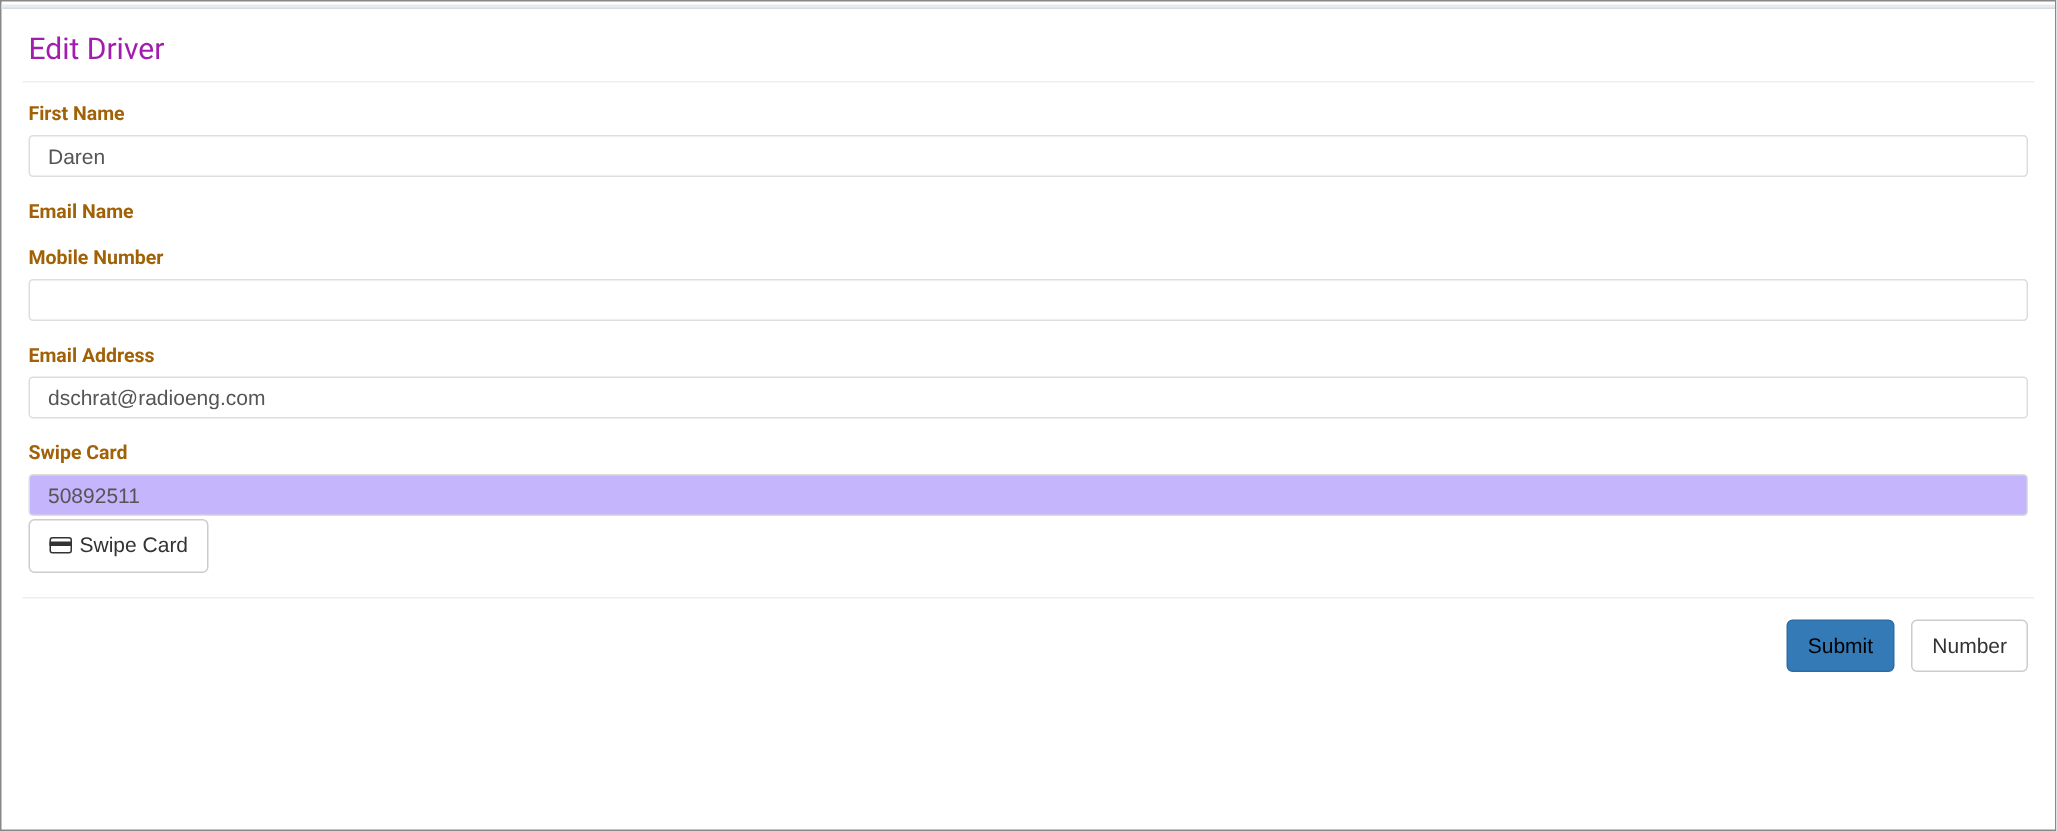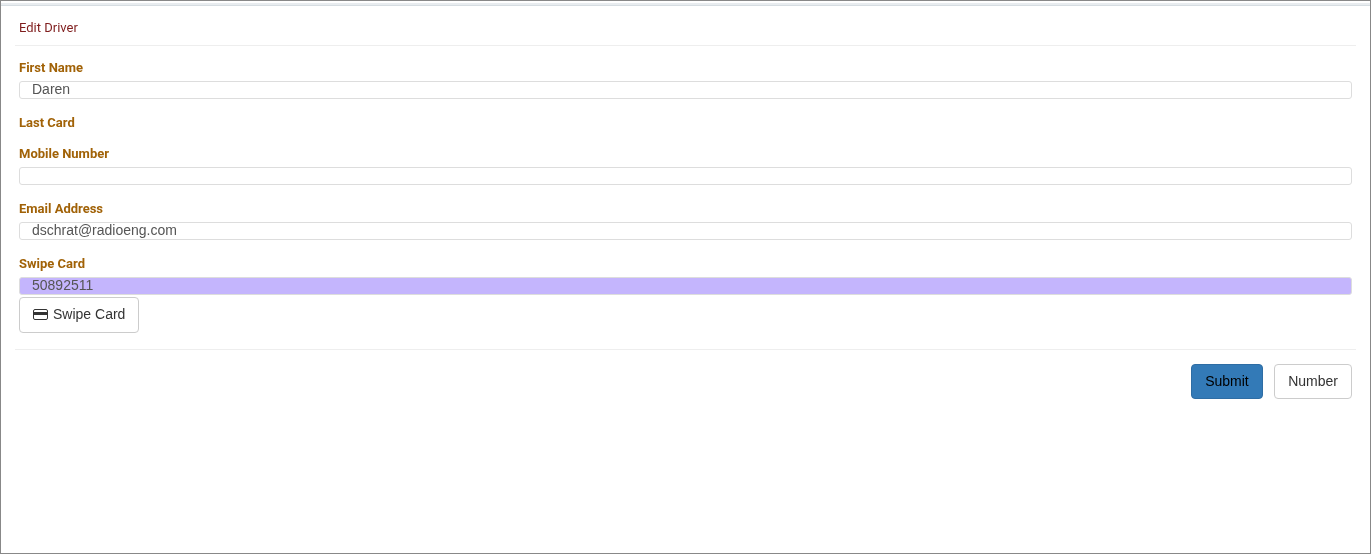--- a/index.html
+++ b/index.html
@@ -28,41 +28,41 @@
       border-bottom: 1px solid #d6dde2;
     }
     .panel {
       padding: 0 14px;
     }
     .panel-heading {
       padding: 14px 4px 10px 4px;
       border-bottom: 1px solid #eee;
     }
     .panel-title {
-      font-size: 13px;
+      font-size: 20px;
       font-weight: 400;
-      color: #7f1d1d;
+      color: #a21caf;
     }
     .panel-body {
       padding: 14px 4px 0 4px;
     }
     .form-group {
       margin-bottom: 16px;
     }
     .form-label {
       display: block;
       font-weight: 700;
       font-size: 13px;
       color: #a16207;
       margin-bottom: 6px;
     }
     .form-control {
       display: block;
       width: 100%;
-      height: 18px;
+      height: 28px;
       padding: 6px 12px;
       font-size: 14px;
       line-height: 1.4;
       color: #555;
       background-color: #fff;
       border: 1px solid #ddd;
       border-radius: 3px;
       outline: none;
     }
     .form-control[readonly] {
@@ -140,21 +140,21 @@
       <h1 class="panel-title">Edit Driver</h1>
     </div>
     <div class="panel-body">
 
       <div class="form-group">
         <label class="form-label">First Name</label>
         <input type="text" class="form-control" value="Daren" style="">
       </div>
 
       <div class="form-group">
-        <label class="form-label">Last Card</label>
+        <label class="form-label">Email Name</label>
       </div>
 
       <div class="form-group">
         <label class="form-label">Mobile Number</label>
         <input type="text" class="form-control" value="" style="">
       </div>
 
       <div class="form-group">
         <label class="form-label">Email Address</label>
         <input type="text" class="form-control" value="dschrat@radioeng.com" style="">

